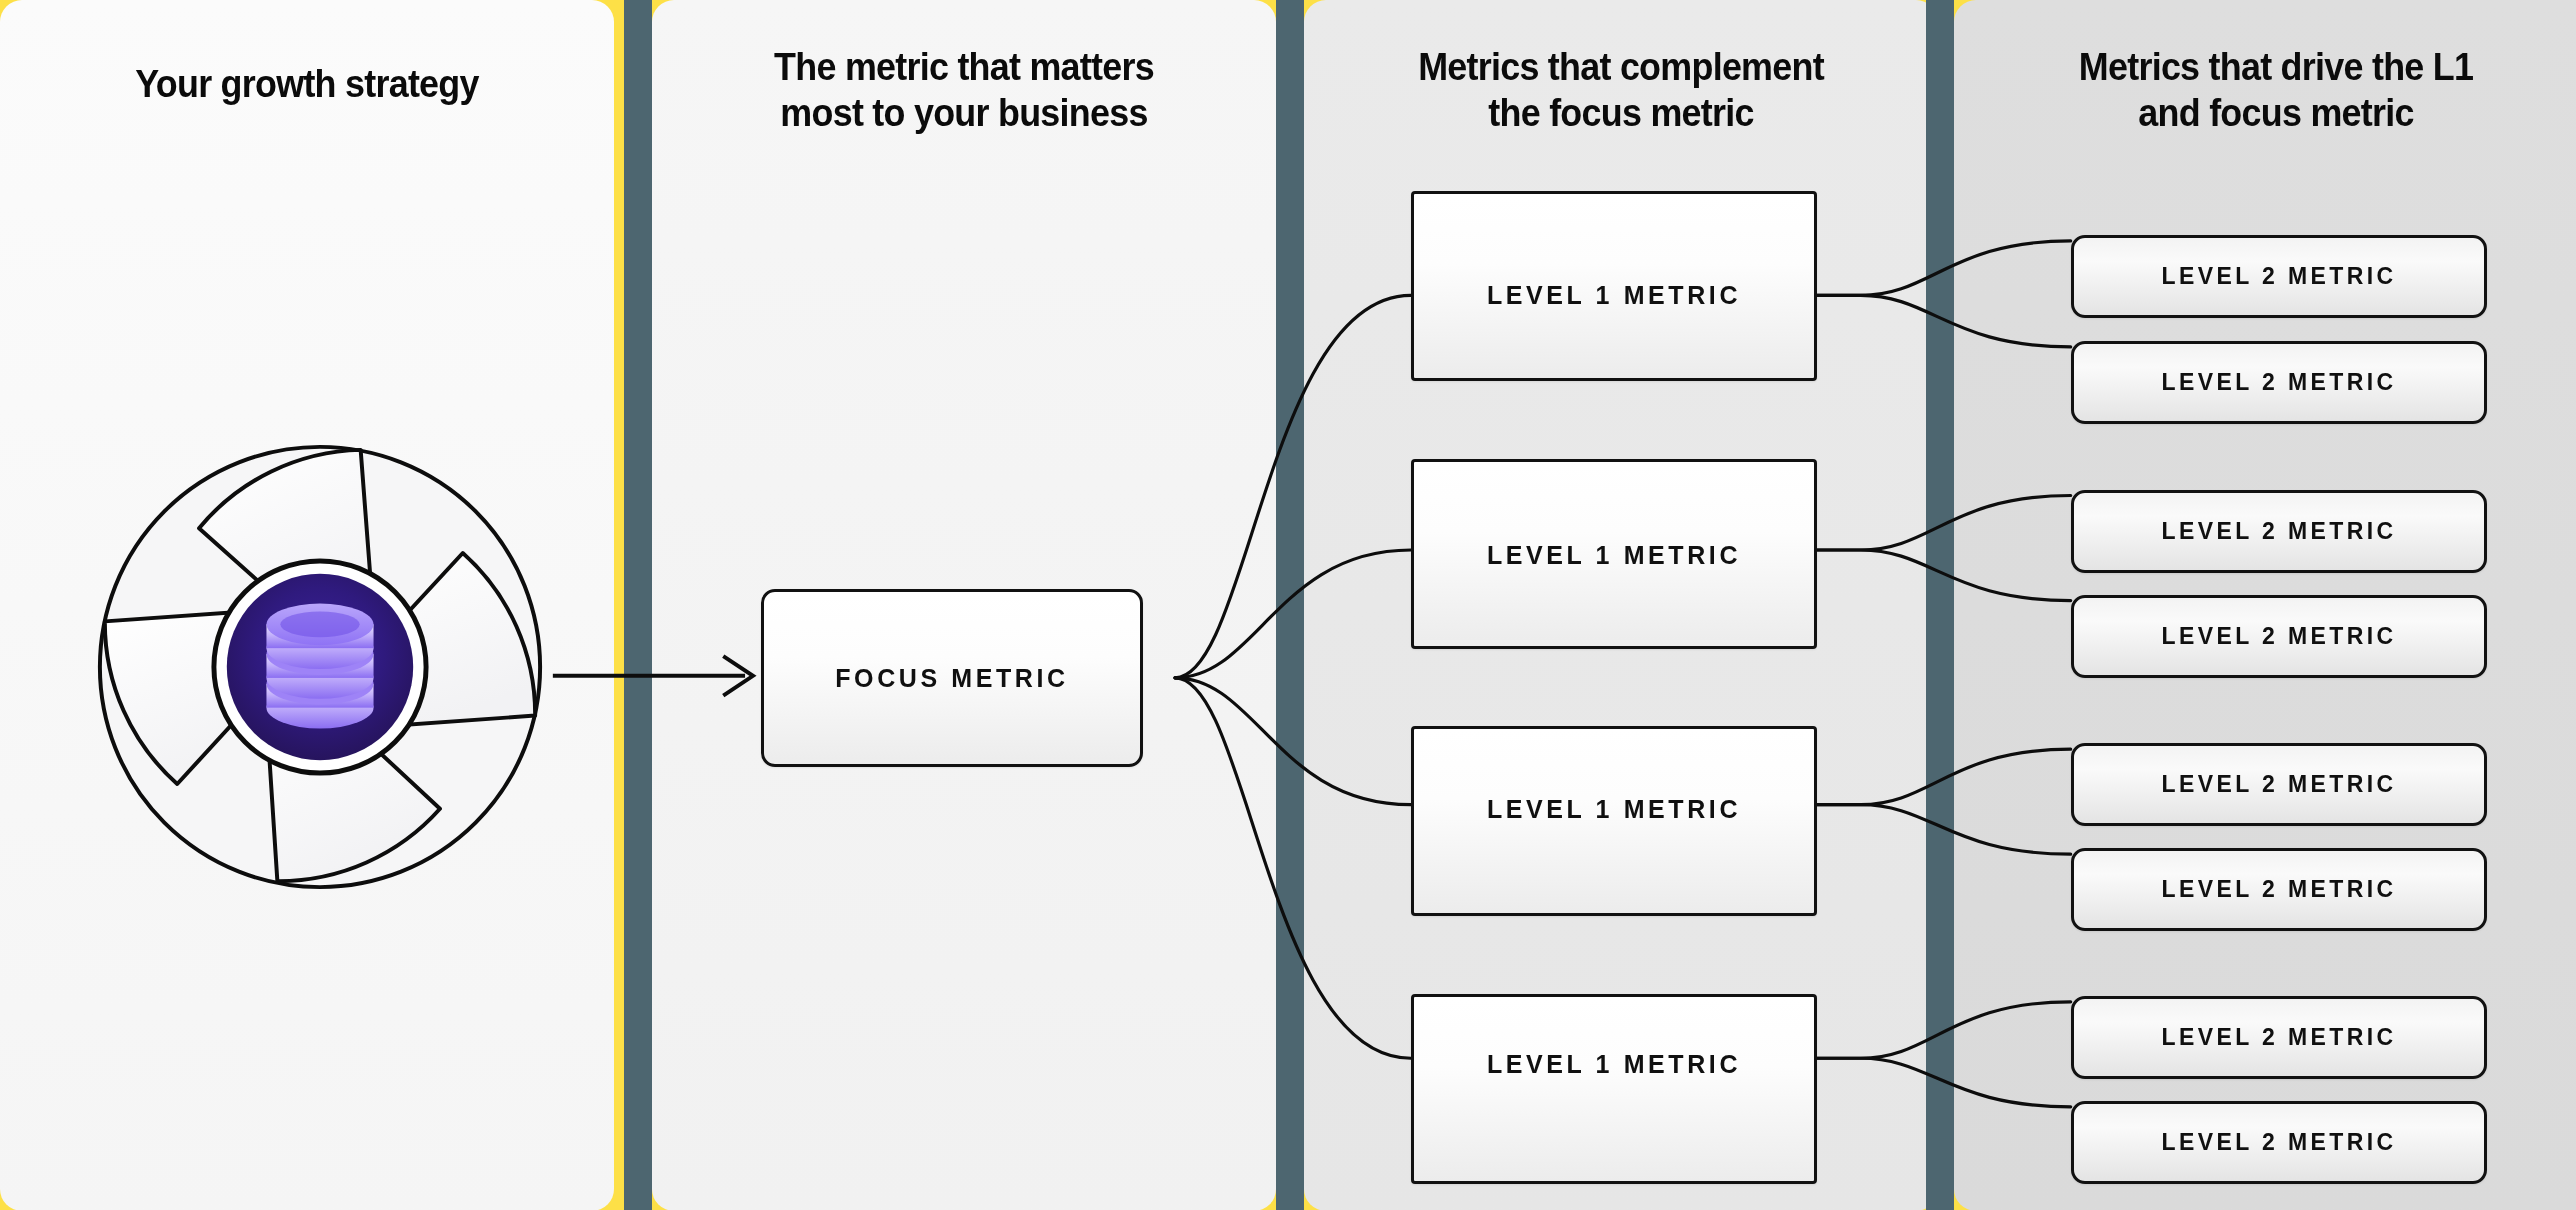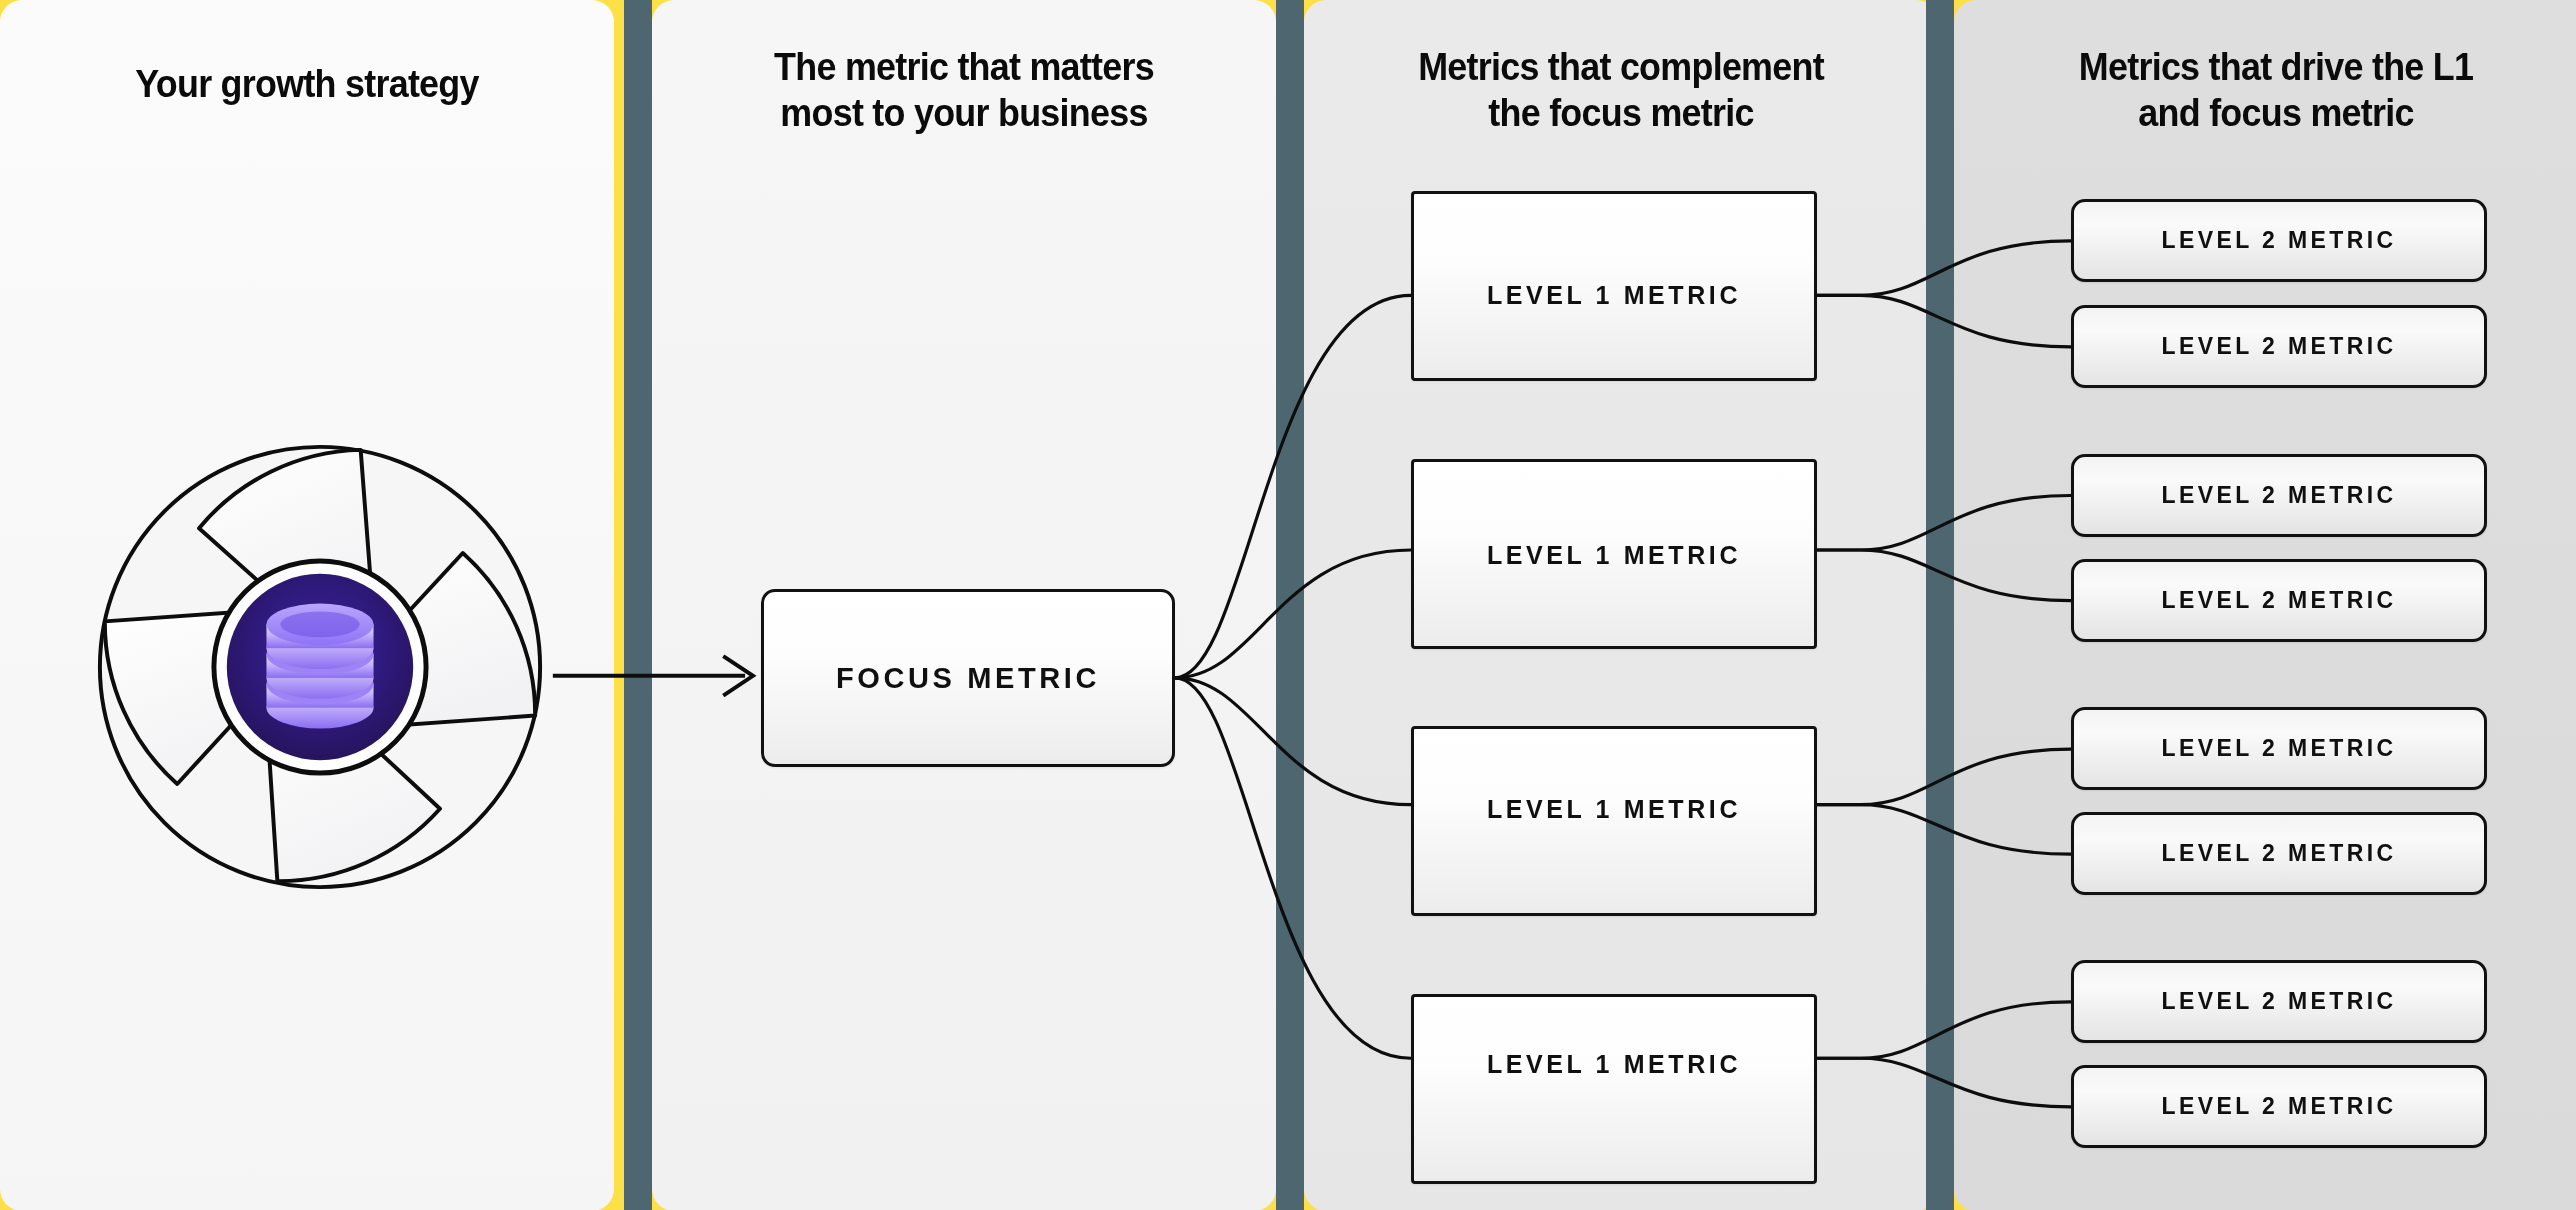--- a/index.html
+++ b/index.html
@@ -75,40 +75,41 @@
     display:flex;
     align-items:center;
     justify-content:center;
     color:#101010;
     font-weight:700;
     letter-spacing:3.6px;
     box-shadow:0 1px 2px rgba(0,0,0,0.08);
   }
   .box-focus{
     left:761px; top:589px;
-    width:414px; height:178px;
+    width:382px; height:178px;
     border-radius:14px;
-    font-size:29px;
+    font-size:25px;
   }
   .box-l1{
     left:1411px;
     width:406px; height:190px;
     border-radius:4px;
     font-size:25px;
     align-items:flex-start;
     justify-content:center;
   }
   .box-l1 .lbl{ position:absolute; left:0; right:0; text-align:center; }
   .box-l2{
     left:2071px;
     width:416px; height:83px;
     border-radius:14px;
     font-size:23px;
     letter-spacing:3.4px;
     background:linear-gradient(180deg,#f3f3f3 0%,#fafafa 30%,#e4e4e4 100%);
+    margin-top:36px;
   }
 
   
   .links{
     position:absolute;
     left:0; top:0;
     width:2576px; height:1211px;
     pointer-events:none;
   }
   .link-path{

